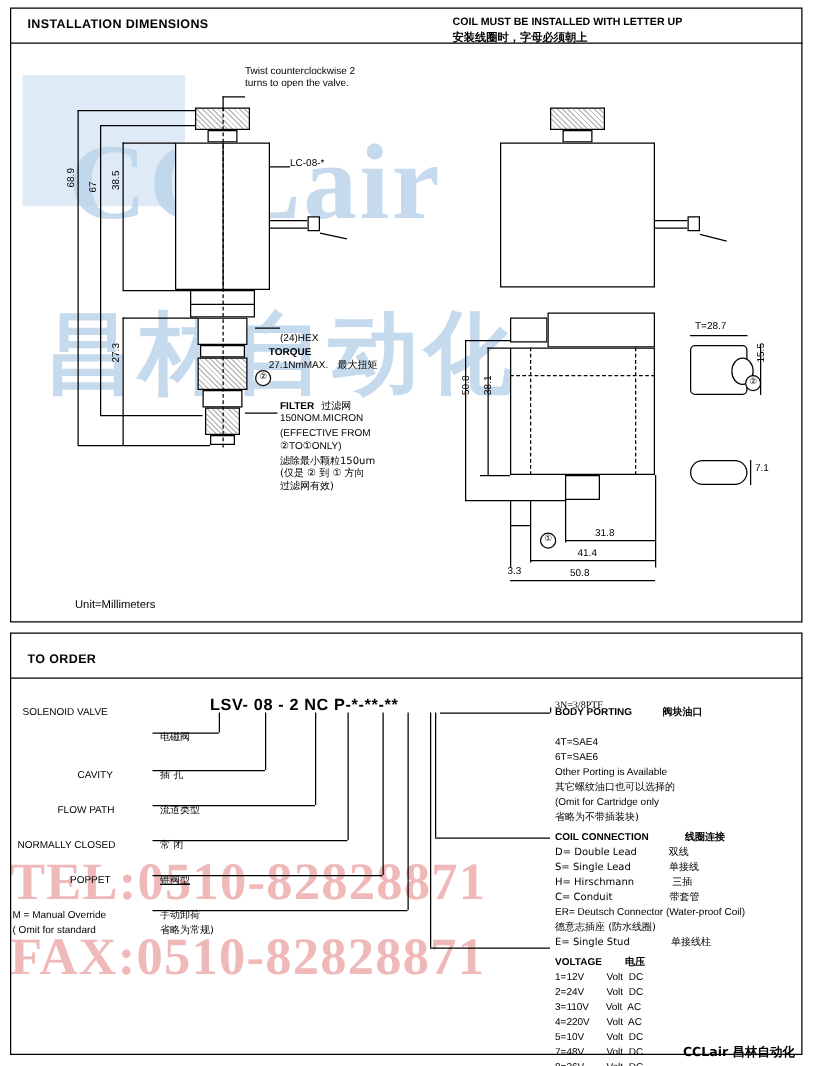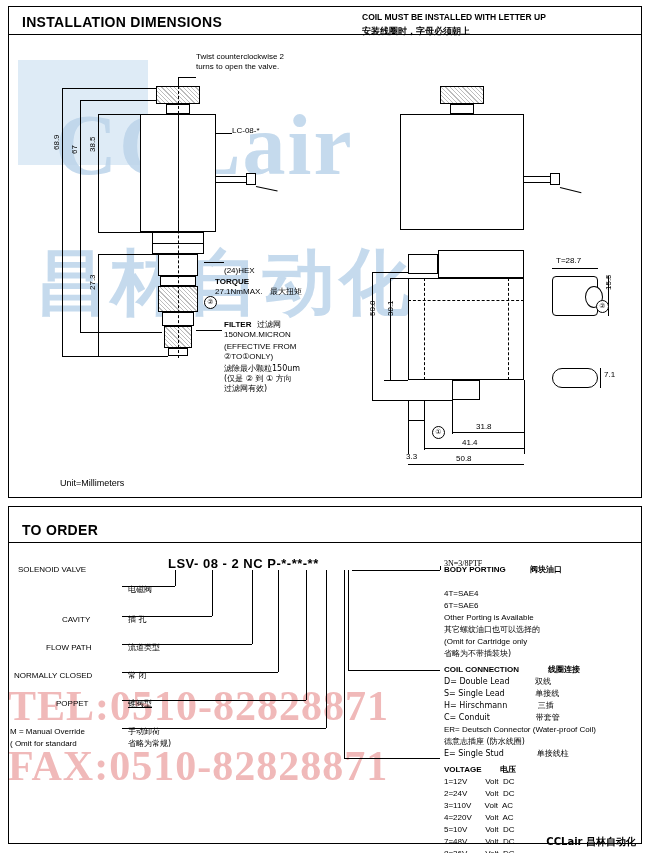--- a/index.html
+++ b/index.html
@@ -13,21 +13,21 @@
   }
   .panel{
     position:absolute;
     border:1px solid #000;
     box-sizing:border-box;
   }
   #top-panel{left:8px;top:6px;width:634px;height:492px;}
   #bottom-panel{left:8px;top:506px;width:634px;height:338px;}
 
   .title{
-    font-size:14px;font-weight:bold;letter-spacing:.3px;
+    font-size:10px;font-weight:bold;letter-spacing:.3px;
     position:absolute;
   }
   .lbl{position:absolute;font-size:8px;line-height:1.25;white-space:pre;}
   .lbl.b{font-weight:bold;}
   .cn{font-family:"DejaVu Sans", sans-serif;}
 
   .line{position:absolute;background:#000;}
   .hline{height:1px;}
   .vline{width:1px;}
   .dline{position:absolute;border-top:1px dashed #000;height:0;}

